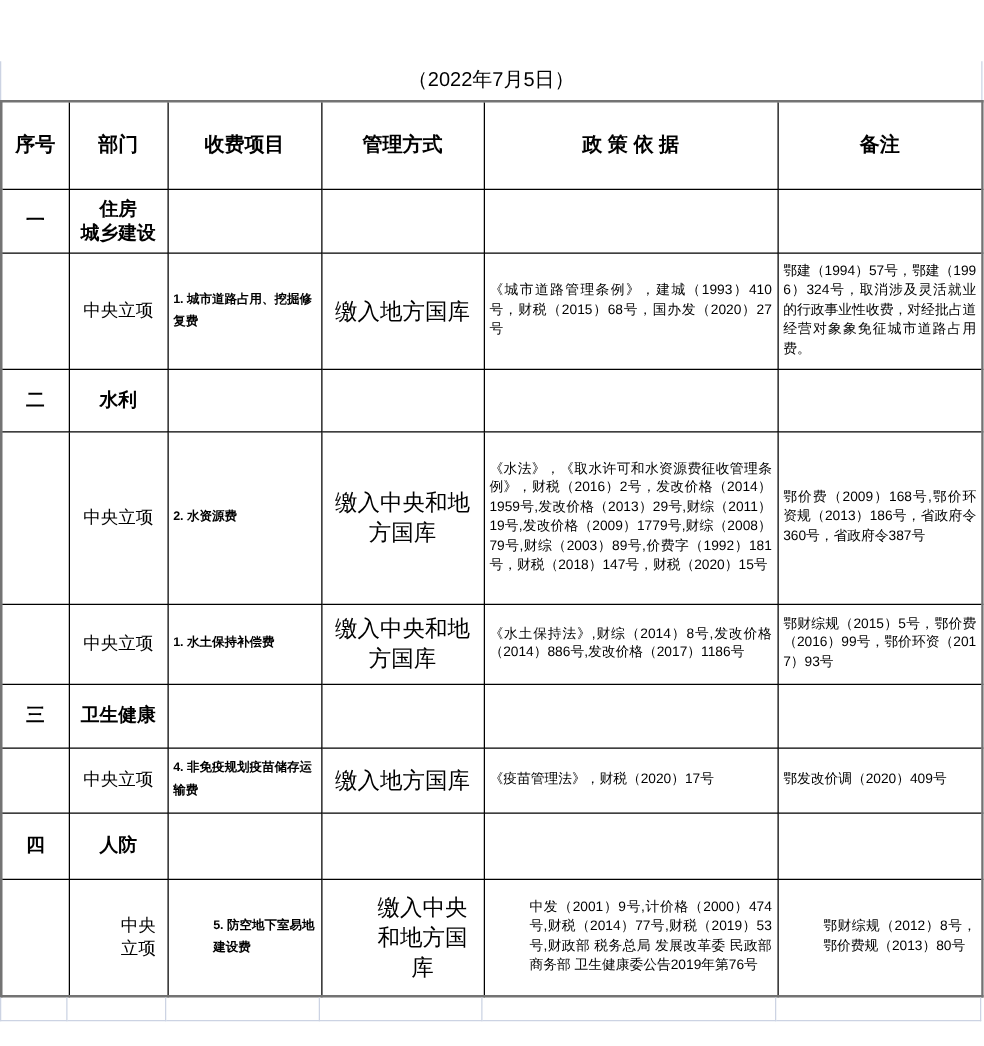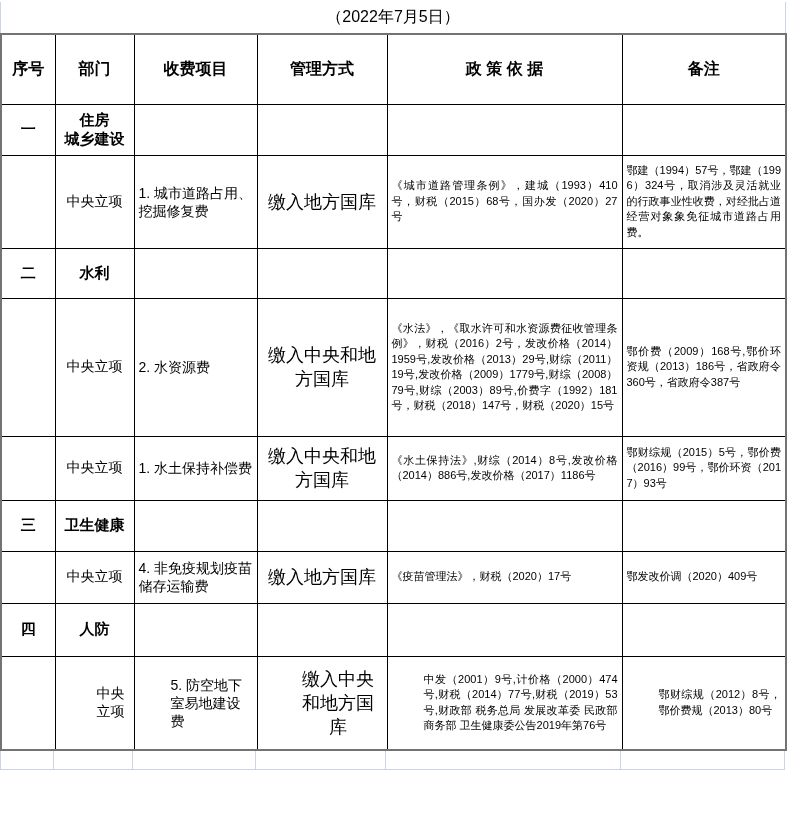--- a/index.html
+++ b/index.html
@@ -23,20 +23,21 @@
     display:flex; align-items:center; justify-content:center;
     font-size:27px; font-weight:bold; letter-spacing:2px;
   }
   .subtitle-block {
     box-sizing:border-box;
     width:786px; height:31px;
     border-left:1px solid #ccd3e3;
     border-right:1px solid #ccd3e3;
     display:flex; align-items:center; justify-content:center;
     font-size:16px;
+    margin-top:47px;
   }
 
   table.main {
     border-collapse:collapse;
     table-layout:fixed;
     width:785px;
     border:2px solid #737373;
   }
   table.main th, table.main td {
     box-sizing:border-box;
@@ -53,21 +54,21 @@
   tr.r3 td { height:50px; }
   tr.r4 td { height:138px; }
   tr.r5 td { height:64px; }
   tr.r6 td { height:51px; }
   tr.r7 td { height:52px; }
   tr.r8 td { height:53px; }
   tr.r9 td { height:94px;padding-left:36px; }
 
   td.c-no   { text-align:center; font-size:14px; }
   td.c-dept { text-align:center; font-size:14px; white-space:pre-line; }
-  td.c-item { text-align:left;   font-size:14px; line-height:18px; }
+  td.c-item { text-align:left;   font-size:10px; line-height:18px;font-weight:bold; }
   td.c-mgmt { text-align:center; font-size:18px; }
   td.c-policy, td.c-remark {
     text-align:justify; text-justify:inter-ideograph;
     font-size:11px; line-height:15.5px;
   }
   tr.group td.c-no, tr.group td.c-dept { font-weight:bold; font-size:15px; }
 
   .ghost-row {
     box-sizing:border-box;
     width:785px; height:19px;

